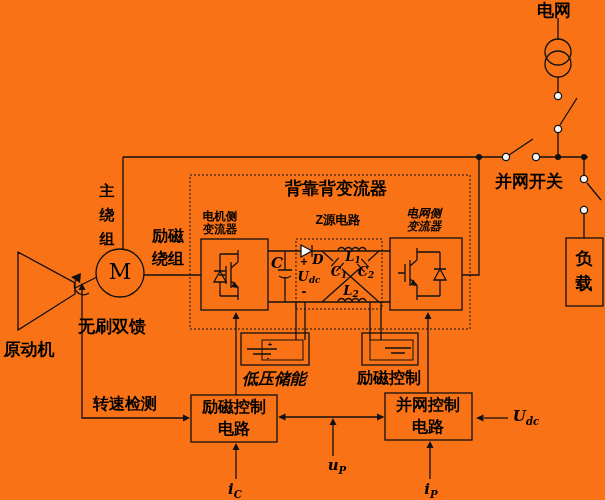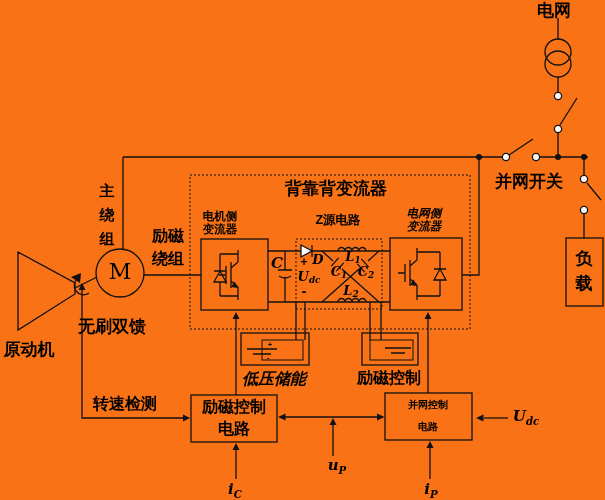--- a/index.html
+++ b/index.html
@@ -167,21 +167,21 @@
 <div class="lbl" style="left:112px;top:327px;font-size:17px;line-height:22px;">
   <div>无刷双馈</div>
 </div>
 <div class="lbl" style="left:29px;top:350px;font-size:17px;">原动机</div>
 <div class="lbl" style="left:125px;top:404px;font-size:16px;">转速检测</div>
 
 <div class="lbl" style="left:234px;top:418px;font-size:16px;line-height:22px;">
   <div>励磁控制</div>
   <div>电路</div>
 </div>
-<div class="lbl" style="left:428px;top:416px;font-size:10px;line-height:22px;">
+<div class="lbl" style="left:428px;top:416px;font-size:16px;line-height:22px;">
   <div>并网控制</div>
   <div>电路</div>
 </div>
 
 <div class="lbl" style="left:274px;top:379px;font-size:16px;font-style:italic;">低压储能</div>
 <div class="lbl" style="left:389px;top:378px;font-size:16px;">励磁控制</div>
 <div class="lbl" style="left:270px;top:345px;font-size:7px;font-weight:bold;">+</div>
 <div class="lbl" style="left:268px;top:358px;font-size:8px;font-weight:bold;">-</div>
 
 <div class="sym" style="left:277px;top:263px;font-size:15px;">C</div>

